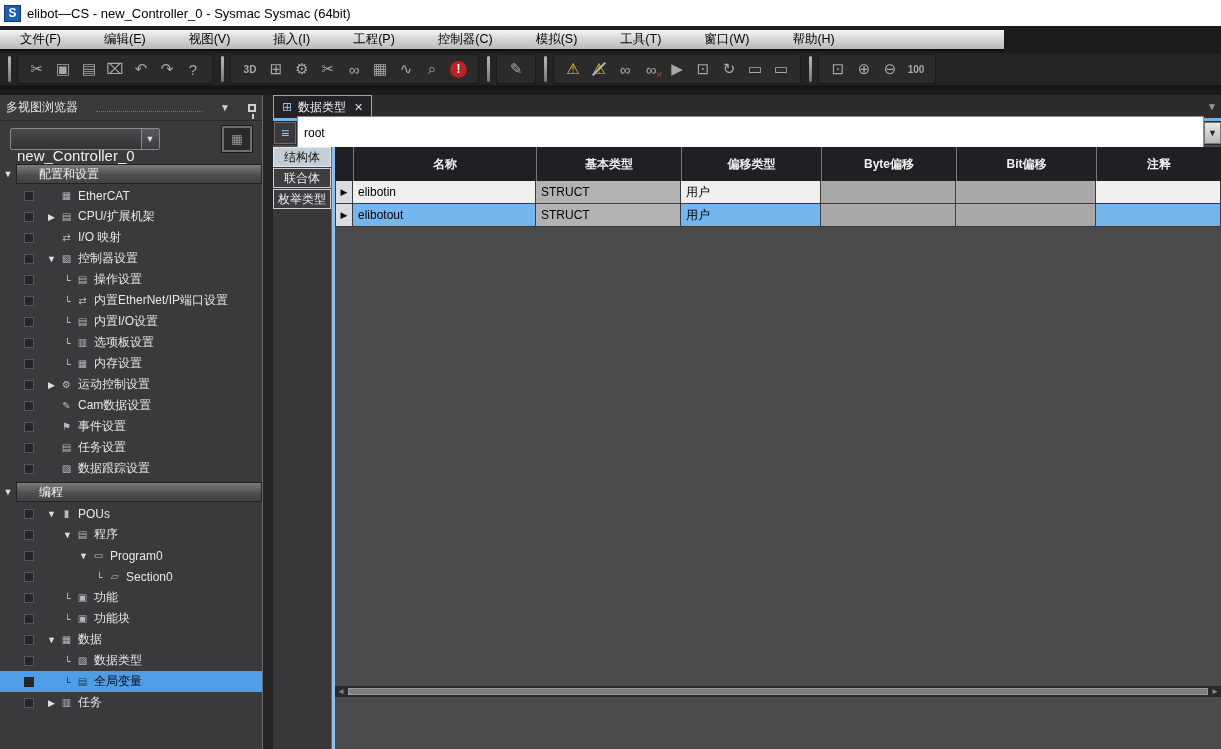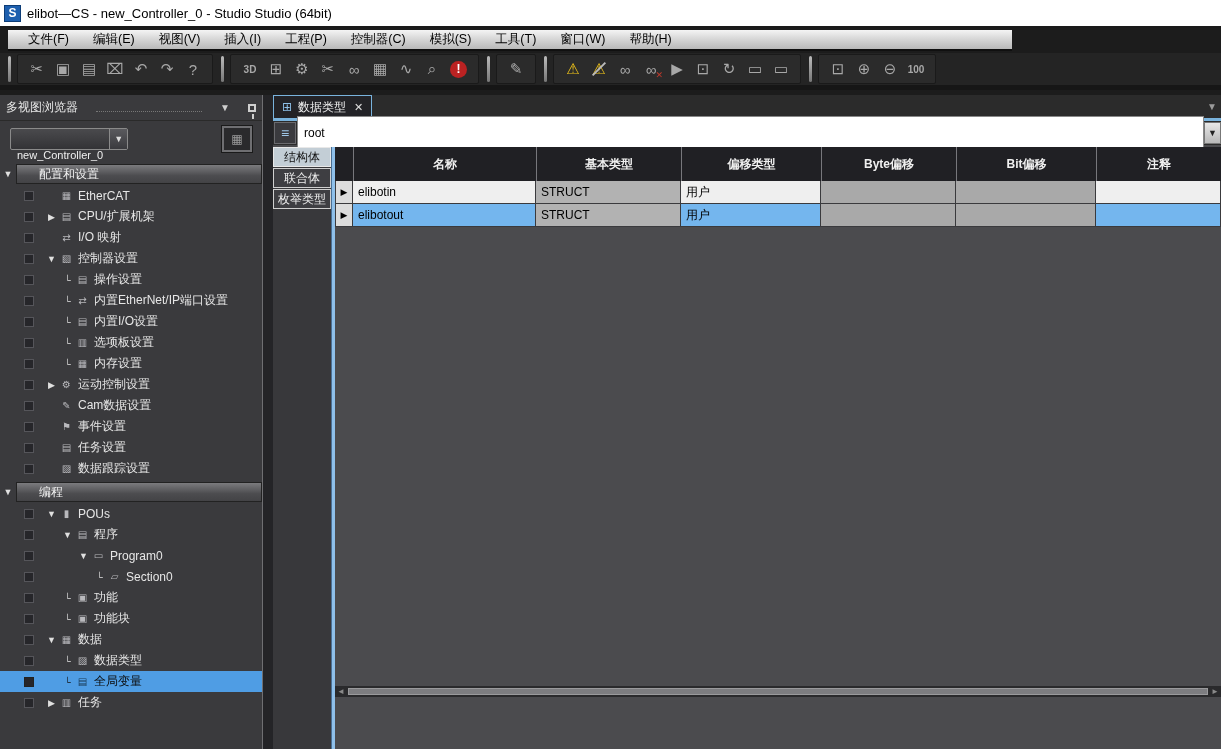--- a/index.html
+++ b/index.html
@@ -7,23 +7,23 @@
               font-family:"Liberation Sans","DejaVu Sans",sans-serif; }
 
   
   #titlebar { position:absolute; left:0; top:0; width:1221px; height:28px; background:#ffffff;
               display:flex; align-items:center; gap:6px; padding-left:4px; border-bottom:2px solid #1a1a1a;}
   #appicon { width:17px; height:17px; background:#1d5fae; color:#fff; font-size:12px; font-weight:bold;
              display:flex; align-items:center; justify-content:center; border:1px solid #0d3d77;}
   #wtitle { color:#000; font-size:13px; }
 
   
-  #menubar { position:absolute; left:8px; top:30px; width:1004px; height:21px;
+  #menubar { position:absolute; left:0; top:30px; width:1004px; height:21px;
              background:linear-gradient(#f4f4f4,#d8d8d8 45%,#b9b9b9);
-             display:flex; align-items:center; padding-left:8px; border-bottom:2px solid #101010;}
+             display:flex; align-items:center; padding-left:8px; border-bottom:2px solid #101010;gap:19px;}
   .menu-item { font-size:12.5px; color:#000; padding:2px 12px; cursor:default; }
 
   
   #toolbar { position:absolute; left:0; top:53px; width:1221px; height:37px; background:#242424;
              display:flex; align-items:center; gap:2px; padding-left:6px; border-bottom:5px solid #161616;}
   .tgroup { display:flex; align-items:center; height:30px; background:#2b2b2b; border:1px solid #1a1a1a;
             border-radius:2px; padding:0 6px; margin-right:4px;}
   .tsep { width:3px; height:26px; background:linear-gradient(#bbb,#777); margin:0 4px 0 2px; border-radius:2px;}
   .tbi { width:26px; height:24px; display:flex; align-items:center; justify-content:center;
          color:#a8a8a8; font-size:15px; }
@@ -42,21 +42,21 @@
   #sb-head { height:26px; background:#3a3a3d; display:flex; align-items:center; padding:0 6px; gap:18px;
              border-bottom:1px solid #2a2a2a;}
   #sb-title { color:#e8e8e8; font-size:12px; white-space:nowrap;}
   #sb-lead { flex:1; border-bottom:1px dotted #777; height:8px; }
   #sb-caret { color:#cfcfcf; font-size:10px; }
   #sb-pin { width:8px; height:8px; border:2px solid #cfcfcf; position:relative; }
   #sb-pin::after { content:""; position:absolute; left:2px; top:8px; width:2px; height:5px; background:#cfcfcf;}
   #sb-ctrl { height:36px; display:flex; align-items:center; padding:0 10px; }
   #ctrl-dd { height:22px; background:linear-gradient(#4a4a4d,#333336); border:1px solid #8a8a8a;
              display:flex; align-items:center; border-radius:2px;}
-  #ctrl-dd .lbl { color:#efefef; font-size:11px; padding:0 6px;margin-top:32px; }
+  #ctrl-dd .lbl { color:#efefef; font-size:15px; padding:0 6px;margin-top:32px; }
   #ctrl-dd .arr { width:18px; height:100%; border-left:1px solid #8a8a8a; color:#ddd; font-size:9px;
                   display:flex; align-items:center; justify-content:center;
                   background:linear-gradient(#5a5a5e,#3a3a3e);}
   #chip { margin-left:auto; width:30px; height:26px; background:#2a2a2c; border:2px solid #6f6f72;
           outline:1px solid #1a1a1a; display:flex; align-items:center; justify-content:center;
           color:#9a9a9a; font-size:12px;}
   #tree { padding-top:4px; }
   .trow { height:21px; display:flex; align-items:center; font-size:12px; color:#e6e6e6; cursor:default;}
   .trow.sel { background:#4f9de4; color:#0b0b0b; }
   .chk { width:10px; height:10px; min-width:10px; background:#26262a; border:1px solid #55555a;
@@ -123,21 +123,21 @@
   #hscroll { position:absolute; left:62px; top:591px; width:886px; height:11px; background:#2a2a2c;
              display:flex; align-items:center; }
   .harr { width:12px; color:#8a8a8a; font-size:8px; text-align:center; }
   #hthumb { flex:1; height:7px; background:#7d7d80; border:1px solid #9a9a9c; margin:0 1px; }
 </style>
 </head>
 <body>
 
 <div id="titlebar">
   <div id="appicon">S</div>
-  <div id="wtitle">elibot—CS - new_Controller_0 - Studio Studio (64bit)</div>
+  <div id="wtitle">elibot—CS - new_Controller_0 - Sysmac Sysmac (64bit)</div>
 </div>
 
 <div id="menubar">
   <span class="menu-item">文件(F)</span>
   <span class="menu-item">编辑(E)</span>
   <span class="menu-item">视图(V)</span>
   <span class="menu-item">插入(I)</span>
   <span class="menu-item">工程(P)</span>
   <span class="menu-item">控制器(C)</span>
   <span class="menu-item">模拟(S)</span>

